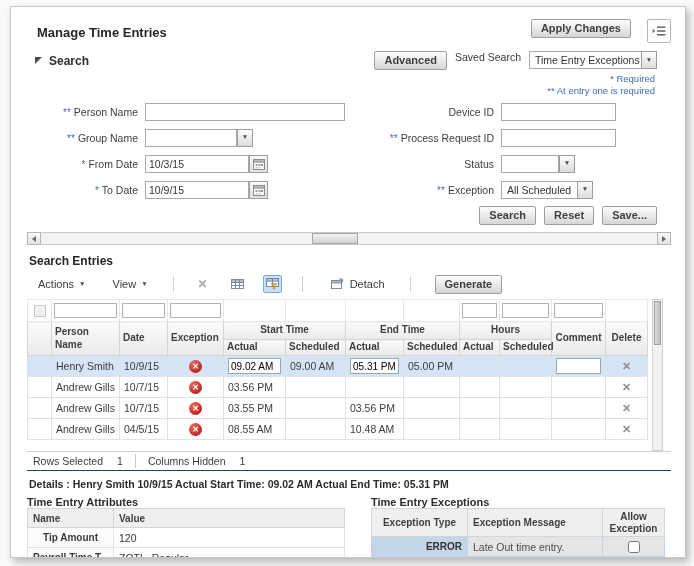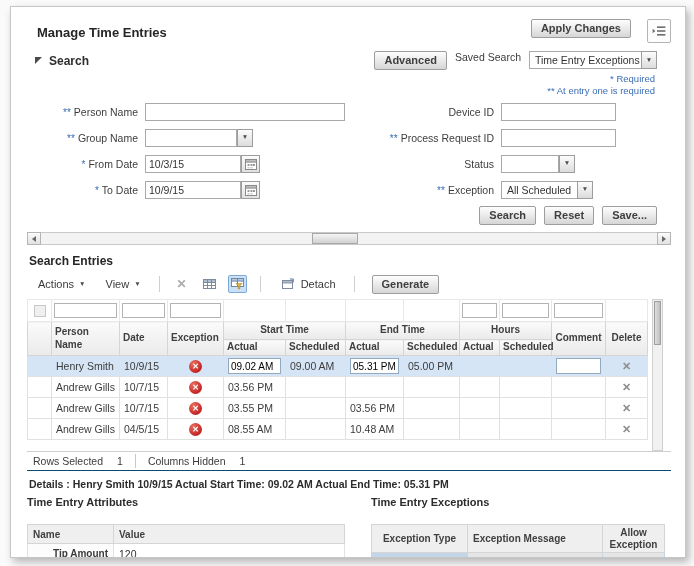--- a/index.html
+++ b/index.html
@@ -5,21 +5,21 @@
   *{box-sizing:border-box;margin:0;padding:0}
   html,body{width:694px;height:566px;overflow:hidden}
   body{font-family:"Liberation Sans",sans-serif;font-size:11px;color:#333;background:#fafafa;position:relative}
   .card{position:absolute;left:10px;top:6px;width:676px;height:552px;background:#fff;border:1px solid #c6c6c6;
         box-shadow:3px 4px 8px rgba(0,0,0,.28);padding:10px 14px 6px 16px;overflow:hidden}
 
   
   .btn{display:inline-block;padding:2px 9px 3px;font:bold 11px "Liberation Sans",sans-serif;color:#3f3f3f;
        background:linear-gradient(#fefefe,#e6e6e6 60%,#d6d6d6);border:1px solid #9d9d9d;border-radius:2px;white-space:nowrap;cursor:default}
   .fin{height:18px;border:1px solid #a9a9a9;padding:1px 3px;font:10.5px "Liberation Sans",sans-serif;color:#333;background:#fff}
-  .w200{width:200px}.w115{width:115px}.w96{width:96px}.w92{width:92px}.w58{width:58px}
+  .w200{width:200px}.w115{width:115px}.w96{width:104px}.w92{width:92px}.w58{width:58px}
   .combo{display:inline-flex;height:18px}
   .combo-text{display:inline-block;border:1px solid #a9a9a9;border-right:none;background:#fff;padding:2px 5px 0;font-size:10.5px;
               white-space:nowrap;overflow:hidden;height:18px}
   .w108{width:112px}.w76{width:76px}
   .combo-btn{width:16px;height:18px;border:1px solid #9d9d9d;background:linear-gradient(#fcfcfc,#dcdcdc);
              display:inline-flex;align-items:center;justify-content:center}
   .carat{font-size:6.5px;color:#4d4d4d;line-height:1}
   .cal-btn{width:19px;height:18px;border:1px solid #9d9d9d;background:linear-gradient(#fcfcfc,#e0e0e0);
            display:inline-flex;align-items:center;justify-content:center;padding:0}
 
@@ -51,21 +51,21 @@
   .hscroll{display:flex;align-items:center;margin-top:7px;height:13px;width:100%}
   .sarrow{width:14px;height:13px;border:1px solid #b5b5b5;background:linear-gradient(#fbfbfb,#e2e2e2);
           display:inline-flex;align-items:center;justify-content:center;flex:none}
   .tri-l{width:0;height:0;border-top:3px solid transparent;border-bottom:3px solid transparent;border-right:4px solid #666}
   .tri-r{width:0;height:0;border-top:3px solid transparent;border-bottom:3px solid transparent;border-left:4px solid #666}
   .strack{flex:1;height:13px;background:#f3f3f3;border:1px solid #c9c9c9;border-left:none;border-right:none;position:relative}
   .sthumb{position:absolute;left:44%;top:0;width:46px;height:11px;background:linear-gradient(#f4f4f4,#d2d2d2);border:1px solid #a8a8a8}
 
   
   .results-title{font-size:12px;font-weight:bold;color:#262626;margin:9px 0 3px 2px}
-  .toolbar{display:flex;align-items:center;gap:10px;padding:3px 2px 4px 6px}
+  .toolbar{display:flex;align-items:center;gap:17px;padding:3px 2px 4px 6px}
   .menu-btn{display:inline-flex;align-items:center;gap:5px;padding:2px 5px;font-size:11px;color:#3a3a3a;cursor:default}
   .tsep{width:1px;height:16px;background:#cfcfcf;margin:0 3px}
   .tool-x{color:#ababab;font-weight:bold;font-size:12px;padding:0 4px}
   .tool-icon{display:inline-flex;align-items:center;justify-content:center;padding:2px}
   .tool-icon.active{background:#cbdff5;border:1px solid #7da9d8;border-radius:2px;padding:2px}
   .toolbar .btn{margin-left:4px}
 
   
   .tbl-wrap{position:relative;width:636px;height:152px;margin-top:1px}
   table.rtbl{border-collapse:collapse;table-layout:fixed;width:620px}
@@ -92,27 +92,27 @@
 
   .statusbar{display:flex;align-items:center;height:20px;border-top:1px solid #cfcfcf;border-bottom:1px solid #0c4a6e;
              font-size:10.5px;color:#3c3c3c;padding:0 6px;width:644px}
   .num{margin-left:14px}
   .vsep{width:1px;height:14px;background:#c9c9c9;margin:0 12px}
 
   .details{font-weight:bold;font-size:10.5px;color:#2c2c2c;padding:7px 2px 6px}
 
   
   .panels{display:flex;gap:26px}
-  .panel-title{font-weight:bold;font-size:11px;color:#2c2c2c;margin-bottom:16px}
+  .panel-title{font-weight:bold;font-size:11px;color:#2c2c2c;margin-bottom:0}
   .pleft{width:318px}
   .pright{width:294px}
   table.ptbl{border-collapse:collapse;width:100%;font-size:10.5px;table-layout:fixed}
   .ptbl th{background:#efefef;border:1px solid #d5d5d5;font-weight:bold;text-align:left;padding:2px 5px;height:19px;color:#3f3f3f;font-size:10px}
   .ptbl td{border:1px solid #e2e2e2;padding:2px 5px;height:20px;overflow:hidden;white-space:nowrap}
-  .pname{font-weight:bold;text-align:right;background:#fcfcfc;font-size:10px;color:#3a3a3a}
+  .pname{font-weight:bold;text-align:center;background:#fcfcfc;font-size:10px;color:#3a3a3a}
   .c-name{width:86px}
   .etbl th{vertical-align:middle;line-height:1.15}
   .etbl th.ctr{text-align:center}
   .c-type{width:96px}.c-allow{width:62px}
   .exc-row td{background:#e5e5e5;border-color:#c3d4e8}
   .exc-row td.etype{background:#c3d5e9;font-weight:bold;text-align:right;font-size:10px;color:#333}
   .emsg{color:#4c4c4c}
   .cb{width:12px;height:12px;vertical-align:middle}
 </style>
 </head>

